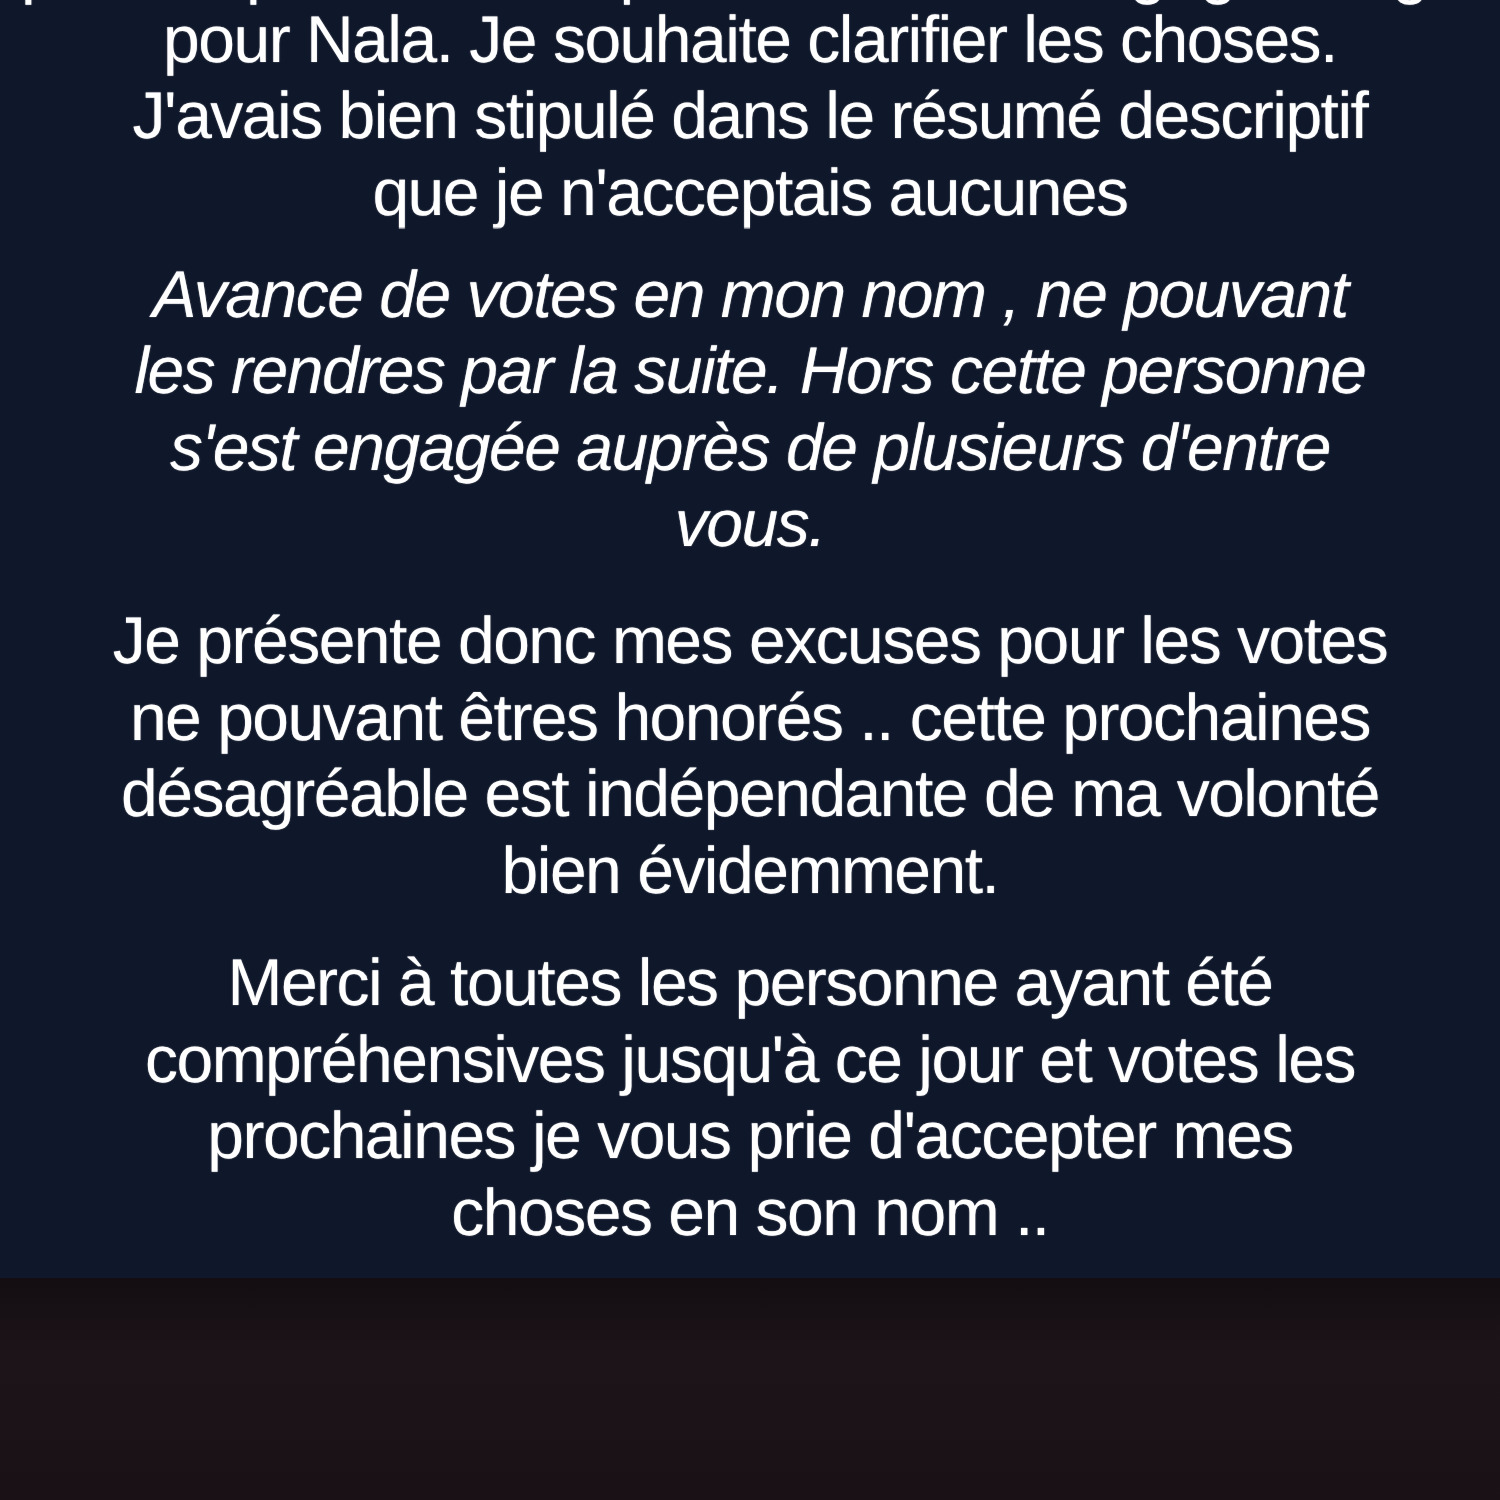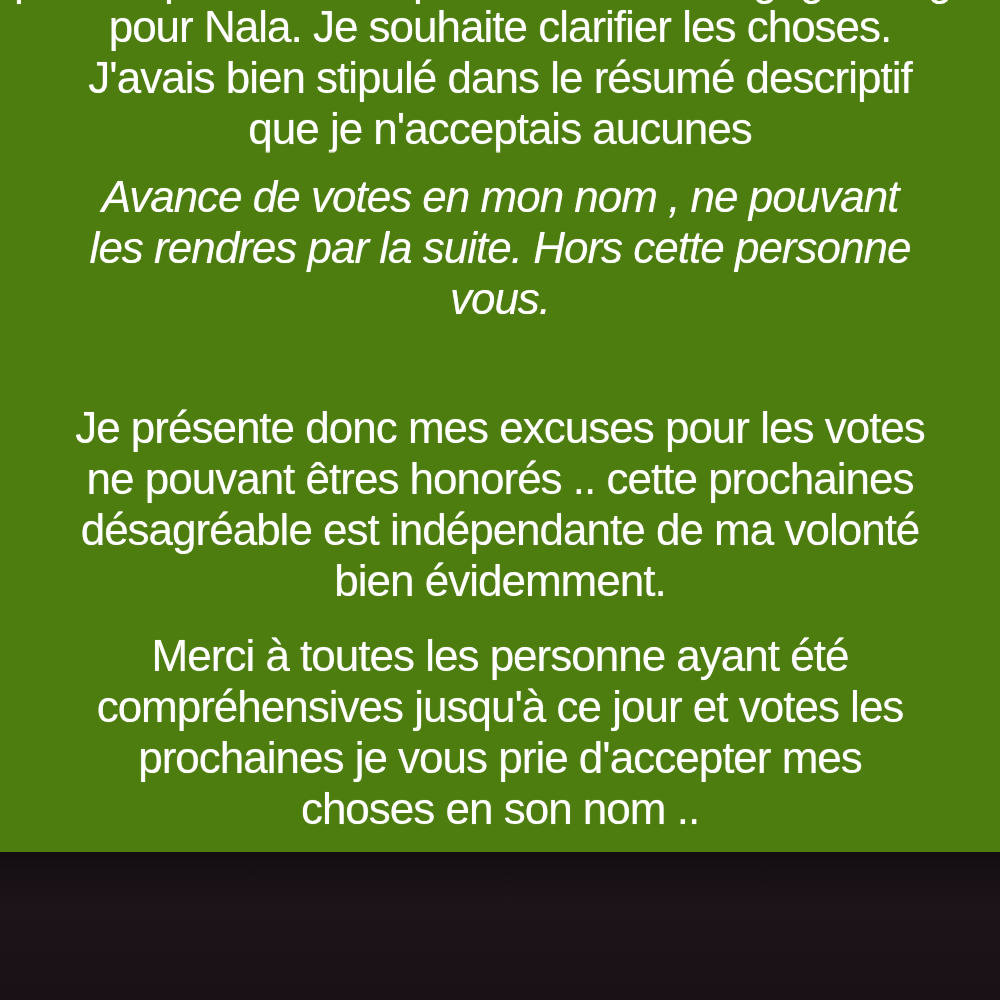--- a/index.html
+++ b/index.html
@@ -4,21 +4,21 @@
 <style>
   html, body {
     margin: 0;
     padding: 0;
     background: #000;
   }
   .canvas {
     position: relative;
     width: 1000px;
     height: 1000px;
-    background: #4d7c0f;
+    background: #0f172a;
     overflow: hidden;
     font-family: "Liberation Sans", "DejaVu Sans", sans-serif;
   }
   
   .bottom-band {
     position: absolute;
     left: 0;
     top: 852px;
     width: 1000px;
     height: 148px;
@@ -86,20 +86,21 @@
 
   <div class="para p1">
     <div class="line">pour Nala. Je souhaite clarifier les choses.</div>
     <div class="line">J'avais bien stipulé dans le résumé descriptif</div>
     <div class="line">que je n'acceptais aucunes</div>
   </div>
 
   <div class="para p2">
     <div class="line">Avance de votes en mon nom , ne pouvant</div>
     <div class="line">les rendres par la suite. Hors cette personne</div>
+    <div class="line">s'est engagée auprès de plusieurs d'entre</div>
     <div class="line">vous.</div>
   </div>
 
   <div class="para p3">
     <div class="line">Je présente donc mes excuses pour les votes</div>
     <div class="line">ne pouvant êtres honorés .. cette prochaines</div>
     <div class="line">désagréable est indépendante de ma volonté</div>
     <div class="line">bien évidemment.</div>
   </div>
 

